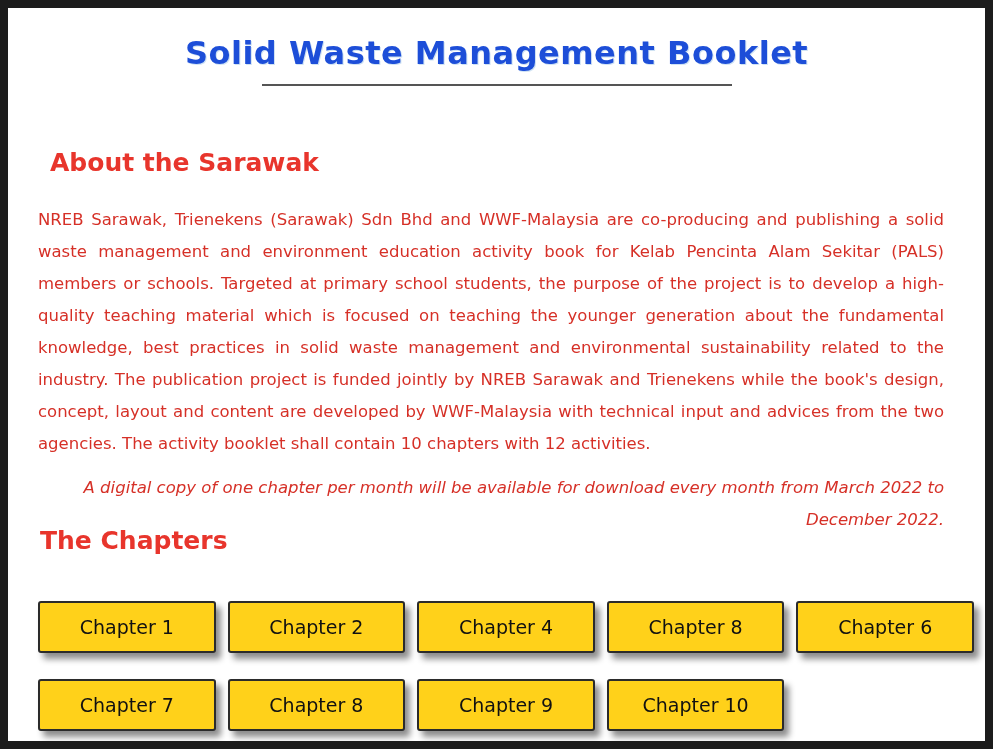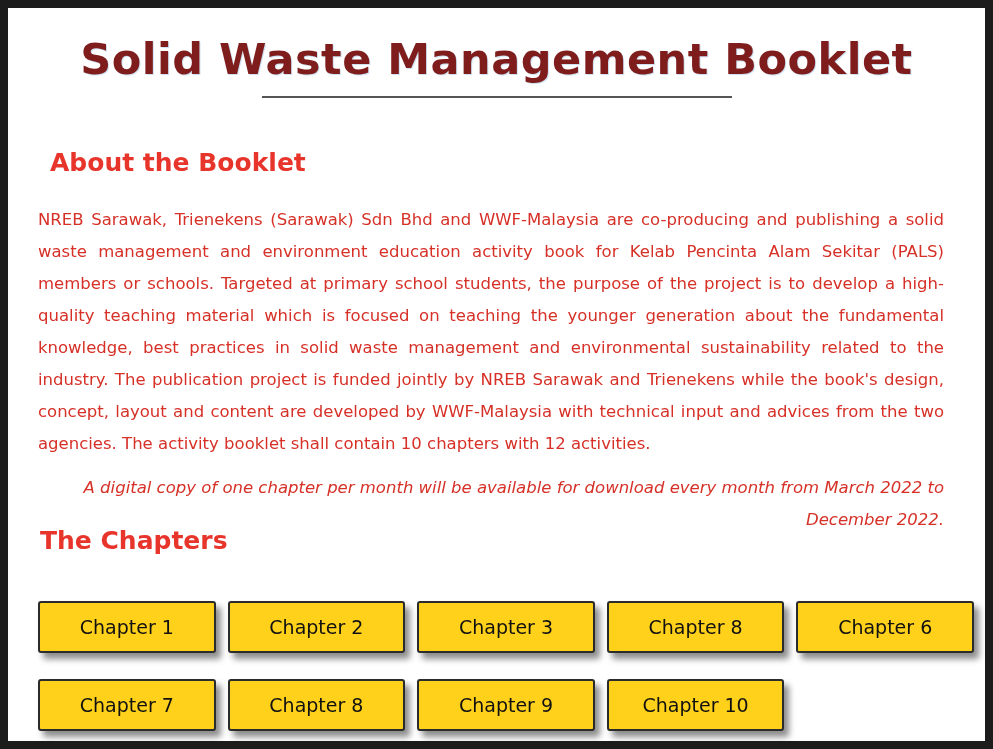--- a/index.html
+++ b/index.html
@@ -18,24 +18,24 @@
     left: 8px;
     top: 8px;
     width: 977px;
     height: 733px;
     background: #ffffff;
     box-sizing: border-box;
     overflow: hidden;
   }
   .title {
     text-align: center;
-    color: #7f1d1d;
+    color: #1d4ed8;
     font-family: "DejaVu Sans", sans-serif;
     font-weight: bold;
-    font-size: 43px;
+    font-size: 32px;
     letter-spacing: 0.5px;
     margin: 26px 0 0 0;
     padding: 0 20px;
     text-shadow: 1px 1px 0 #cfe2f3;
   }
   .title-rule {
     width: 470px;
     height: 2px;
     background: #555555;
     margin: 12px auto 0 auto;
@@ -104,33 +104,33 @@
   }
 </style>
 </head>
 <body>
 
 <div class="page">
 
   <h1 class="title">Solid Waste Management Booklet</h1>
   <div class="title-rule"></div>
 
-  <h2 class="section-heading about-heading">About the Booklet</h2>
+  <h2 class="section-heading about-heading">About the Sarawak</h2>
 
   <div class="body-text">
     <span>NREB Sarawak, Trienekens (Sarawak) Sdn Bhd and WWF-Malaysia are co-producing and publishing a solid waste management and environment education activity book for Kelab Pencinta Alam Sekitar (PALS) members or schools. Targeted at primary school students, the purpose of the project is to develop a high-quality teaching material which is focused on teaching the younger generation about the fundamental knowledge, best practices in solid waste management and environmental sustainability related to the industry. The publication project is funded jointly by NREB Sarawak and Trienekens while the book's design, concept, layout and content are developed by WWF-Malaysia with technical input and advices from the two agencies. The activity booklet shall contain 10 chapters with 12 activities.</span>
     <span class="para2">A digital copy of one chapter per month will be available for download every month from March 2022 to December 2022.</span>
   </div>
 
   <h2 class="section-heading chapters-heading">The Chapters</h2>
 
   <div class="chapter-grid">
     <div class="chapter-btn">Chapter 1</div>
     <div class="chapter-btn">Chapter 2</div>
-    <div class="chapter-btn">Chapter 3</div>
+    <div class="chapter-btn">Chapter 4</div>
     <div class="chapter-btn">Chapter 8</div>
     <div class="chapter-btn">Chapter 6</div>
     <div class="chapter-btn">Chapter 7</div>
     <div class="chapter-btn">Chapter 8</div>
     <div class="chapter-btn">Chapter 9</div>
     <div class="chapter-btn">Chapter 10</div>
   </div>
 
 </div>
 

